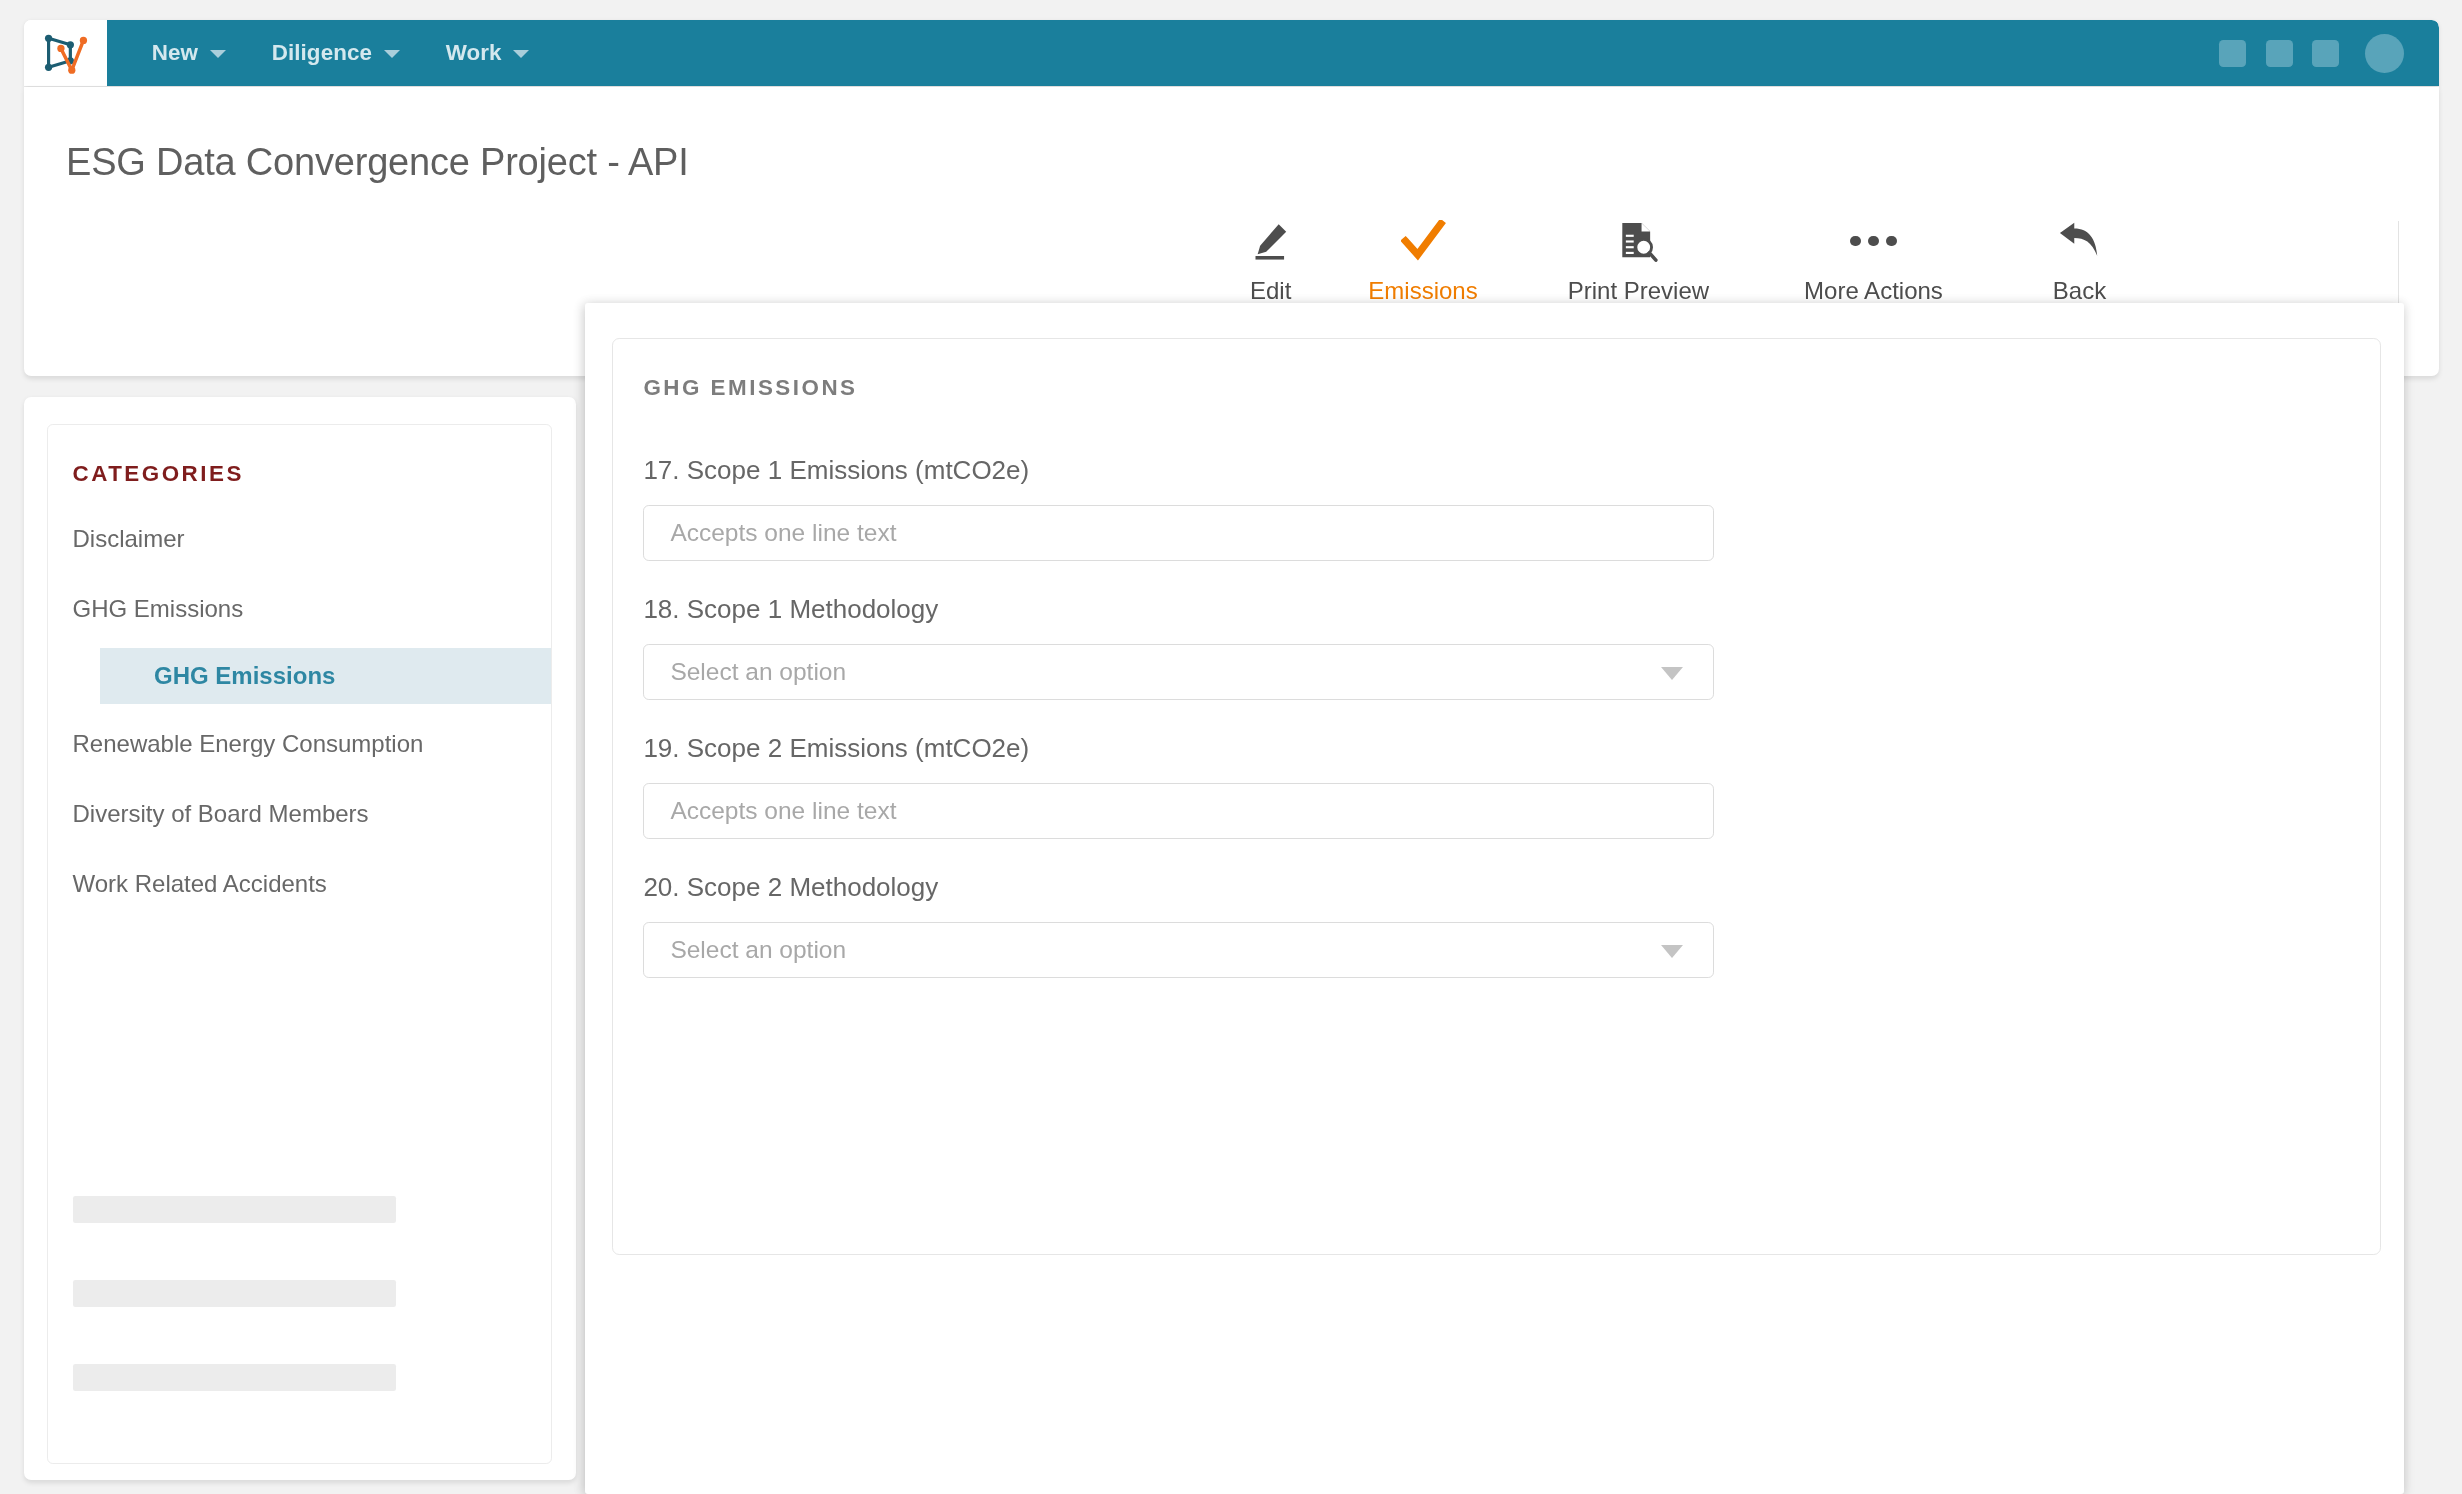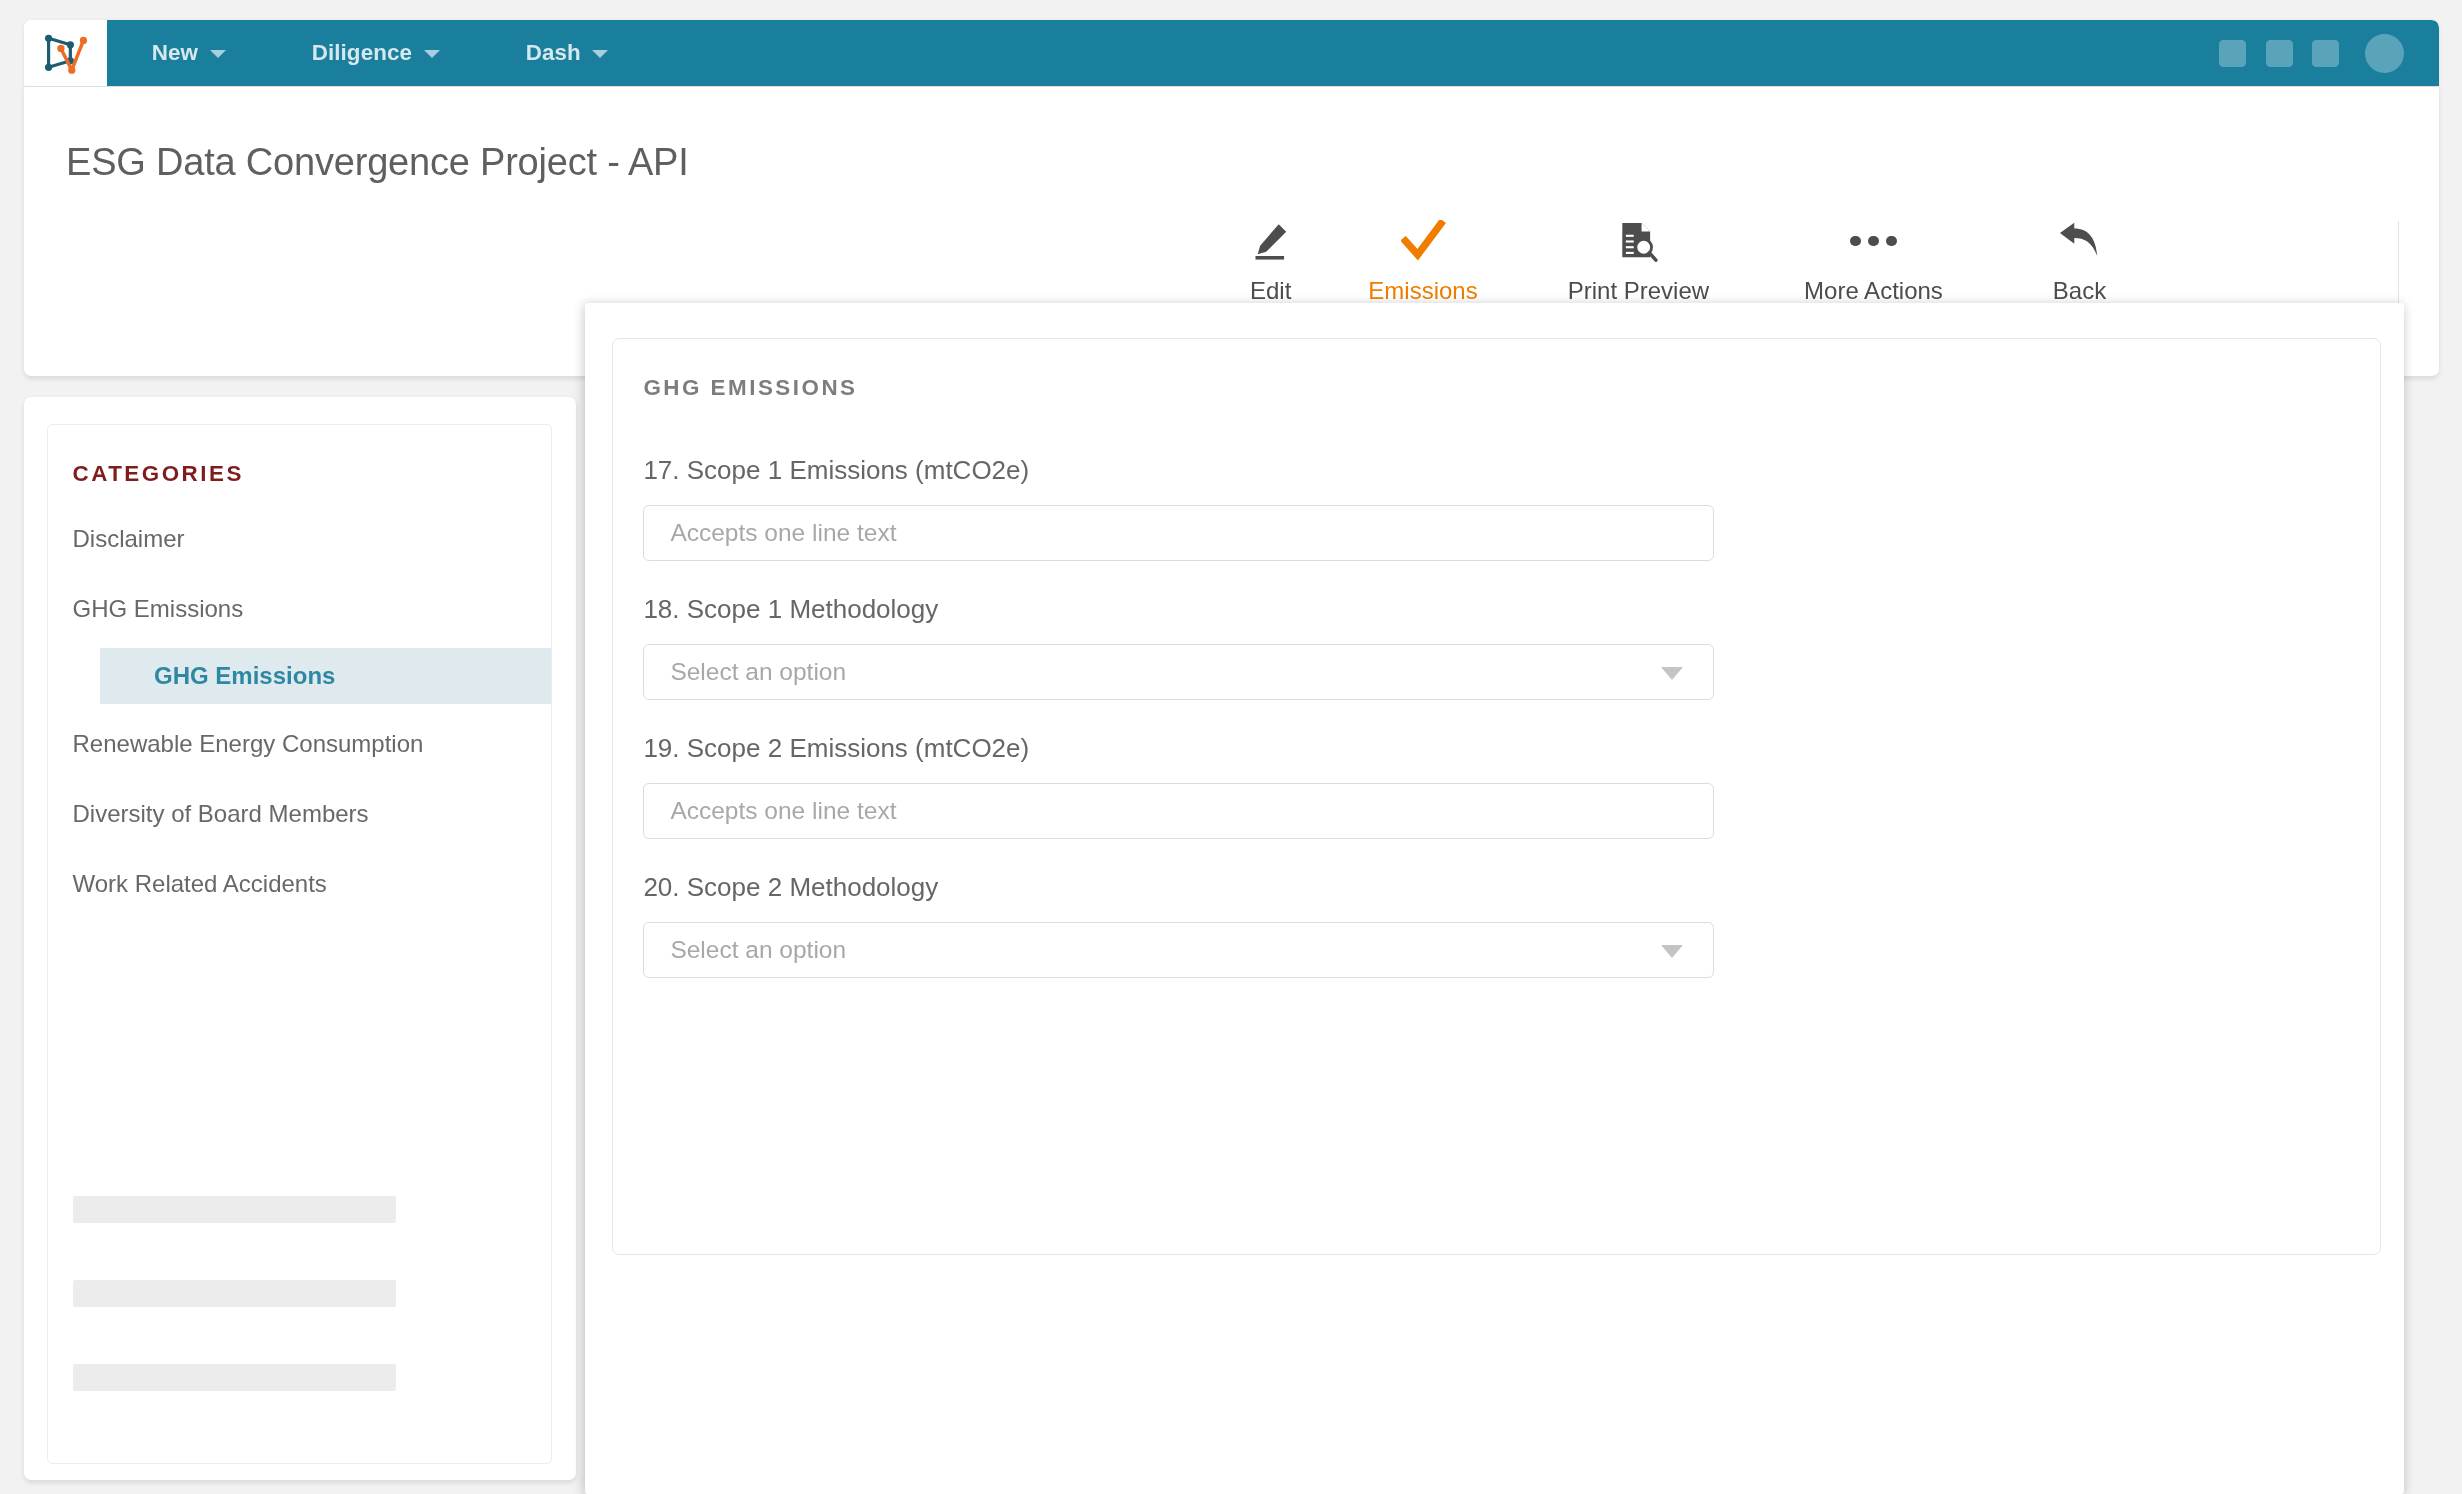--- a/index.html
+++ b/index.html
@@ -55,21 +55,20 @@
     background: #1a7f9c;
     border-top-right-radius: 7.2px;
     display: flex;
     align-items: center;
   }
   .nav-menu {
     display: flex;
     align-items: center;
     height: 66px;
     padding-left: 21.7px;
-    gap: 40px;
   }
   .nav-item {
     display: flex;
     align-items: center;
     gap: 11.6px;
     padding: 0 23px;
     height: 66px;
     cursor: pointer;
     color: #d4e8ee;
     font-size: 22.4px;
@@ -352,21 +351,21 @@
       <div class="nav-menu">
         <div class="nav-item">
           <span>New</span>
           <span class="caret-down"></span>
         </div>
         <div class="nav-item">
           <span>Diligence</span>
           <span class="caret-down"></span>
         </div>
         <div class="nav-item">
-          <span>Dash</span>
+          <span>Work</span>
           <span class="caret-down"></span>
         </div>
       </div>
 
       <div class="nav-right">
         <div class="nav-sq"></div>
         <div class="nav-sq"></div>
         <div class="nav-sq"></div>
         <div class="nav-avatar"></div>
       </div>

